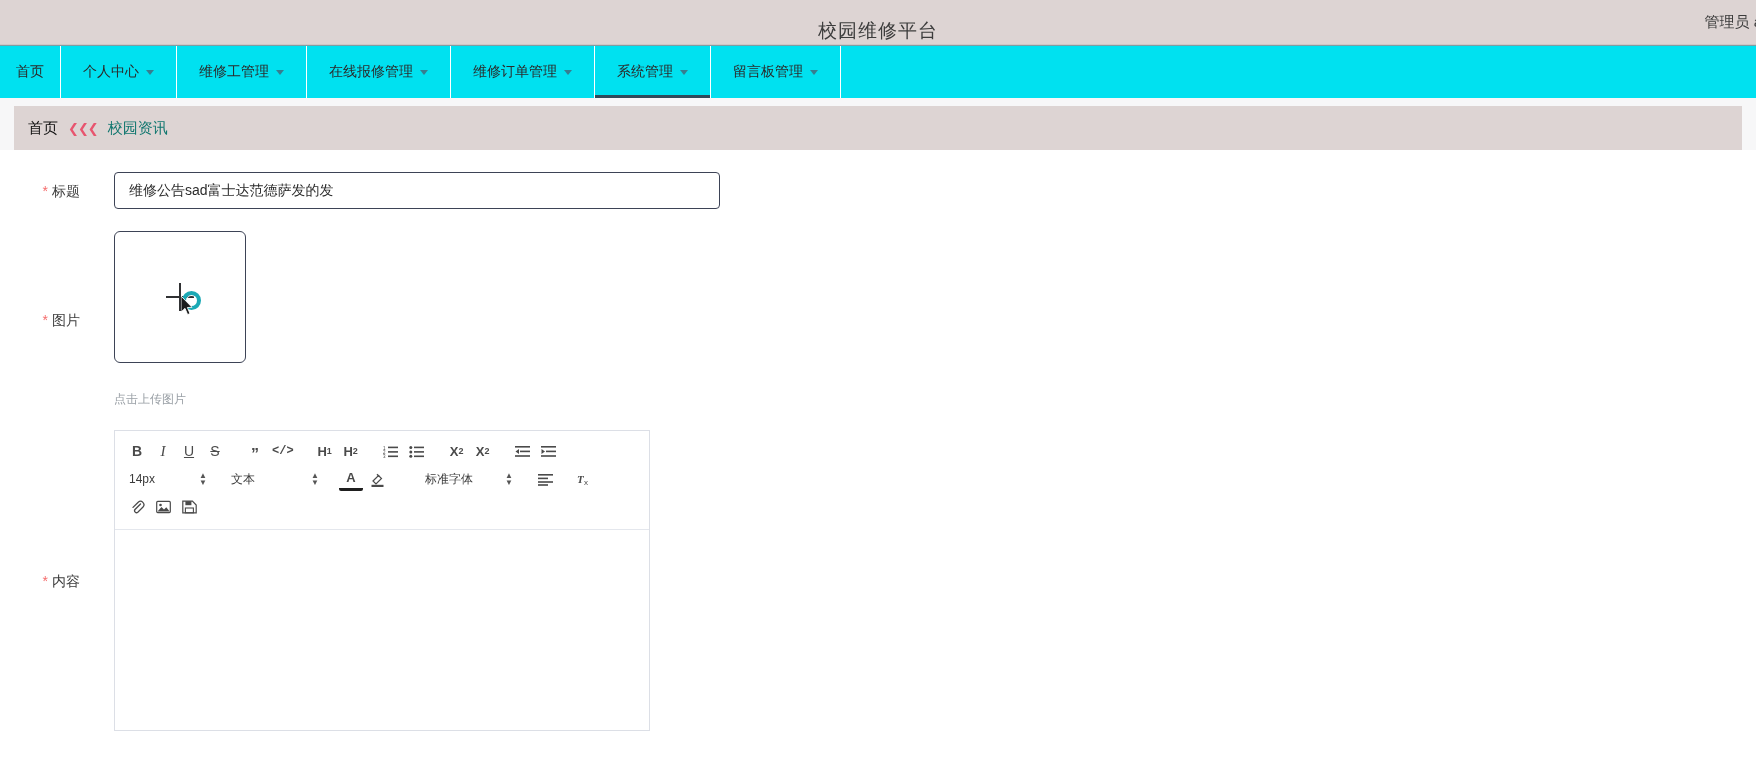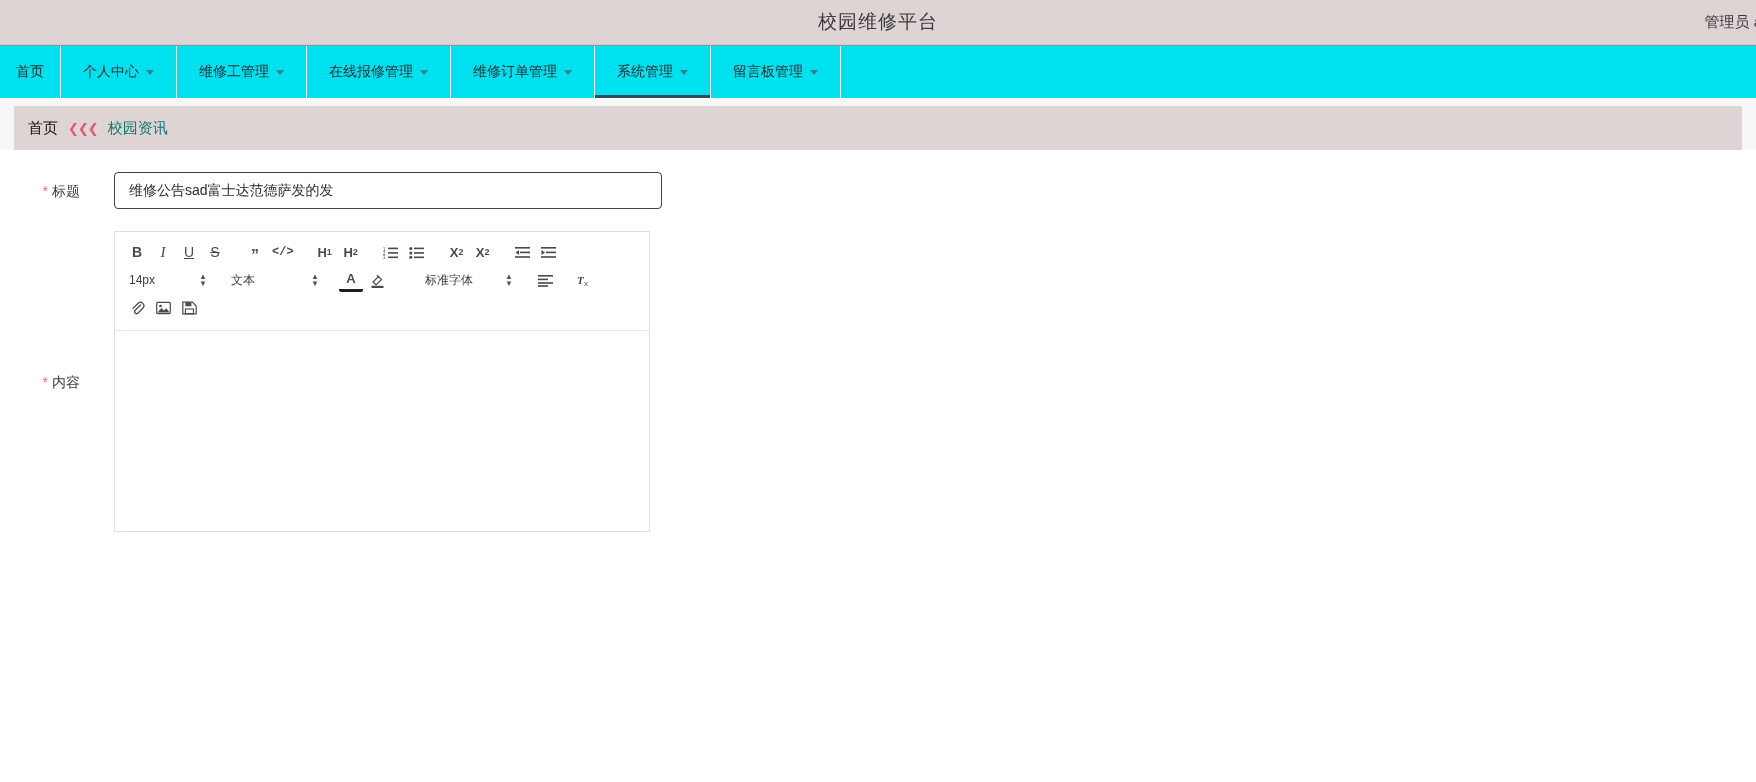--- a/index.html
+++ b/index.html
@@ -10,21 +10,21 @@
     font-family: "Liberation Sans", "DejaVu Sans", sans-serif;
     background: #ffffff;
   }
 
   
   .top-header {
     position: relative;
     height: 45px;
     background: #ddd4d3;
     display: flex;
-    align-items: center;
+    align-items: flex-end;
     justify-content: center;
     border-bottom: 1px solid #cfc6c5;
   }
   .site-title {
     font-size: 19px;
     color: #3c3c3c;
     letter-spacing: 1px;
   }
   .header-user {
     position: absolute;
@@ -137,21 +137,21 @@
     line-height: 36px;
   }
   .req {
     color: #f56c6c;
     margin-right: 4px;
     font-size: 14px;
   }
   .form-control { flex: 1; }
 
   .text-input {
-    width: 548px;
+    width: 606px;
     height: 37px;
     border: 1px solid #3d4356;
     border-radius: 4px;
     padding: 0 14px;
     font-size: 14px;
     color: #2b2b2b;
     background: #fff;
     outline: none;
     font-family: "Liberation Sans", sans-serif;
   }
@@ -343,20 +343,35 @@
 
     <div class="form-row">
       <div class="form-label">
         <span class="req">*</span><span>标题</span>
       </div>
       <div class="form-control">
         <input class="text-input" type="text" value="维修公告sad富士达范德萨发的发" style="">
       </div>
     </div>
 
+    <div class="form-row">
+      <div class="form-label" style="line-height:132px;">
+        <span class="req">*</span><span>图片</span>
+      </div>
+      <div class="form-control">
+        <div class="upload-box">
+          <span class="upload-plus"></span>
+          <span class="busy-ring"></span>
+          <svg class="cursor-arrow" viewBox="0 0 13 20">
+            <polygon points="0,0 0,16 4,12.4 6.6,18.6 9,17.6 6.4,11.5 11,11.3" fill="#1b1b1b" stroke="#ffffff" stroke-width="0.9"></polygon>
+          </svg>
+        </div>
+        <div class="upload-tip">点击上传图片</div>
+      </div>
+    </div>
 
     <div class="form-row">
       <div class="form-label">
         <span class="req">*</span><span>内容</span>
       </div>
       <div class="form-control">
         <div class="editor">
 
           <div class="editor-toolbar">
 

